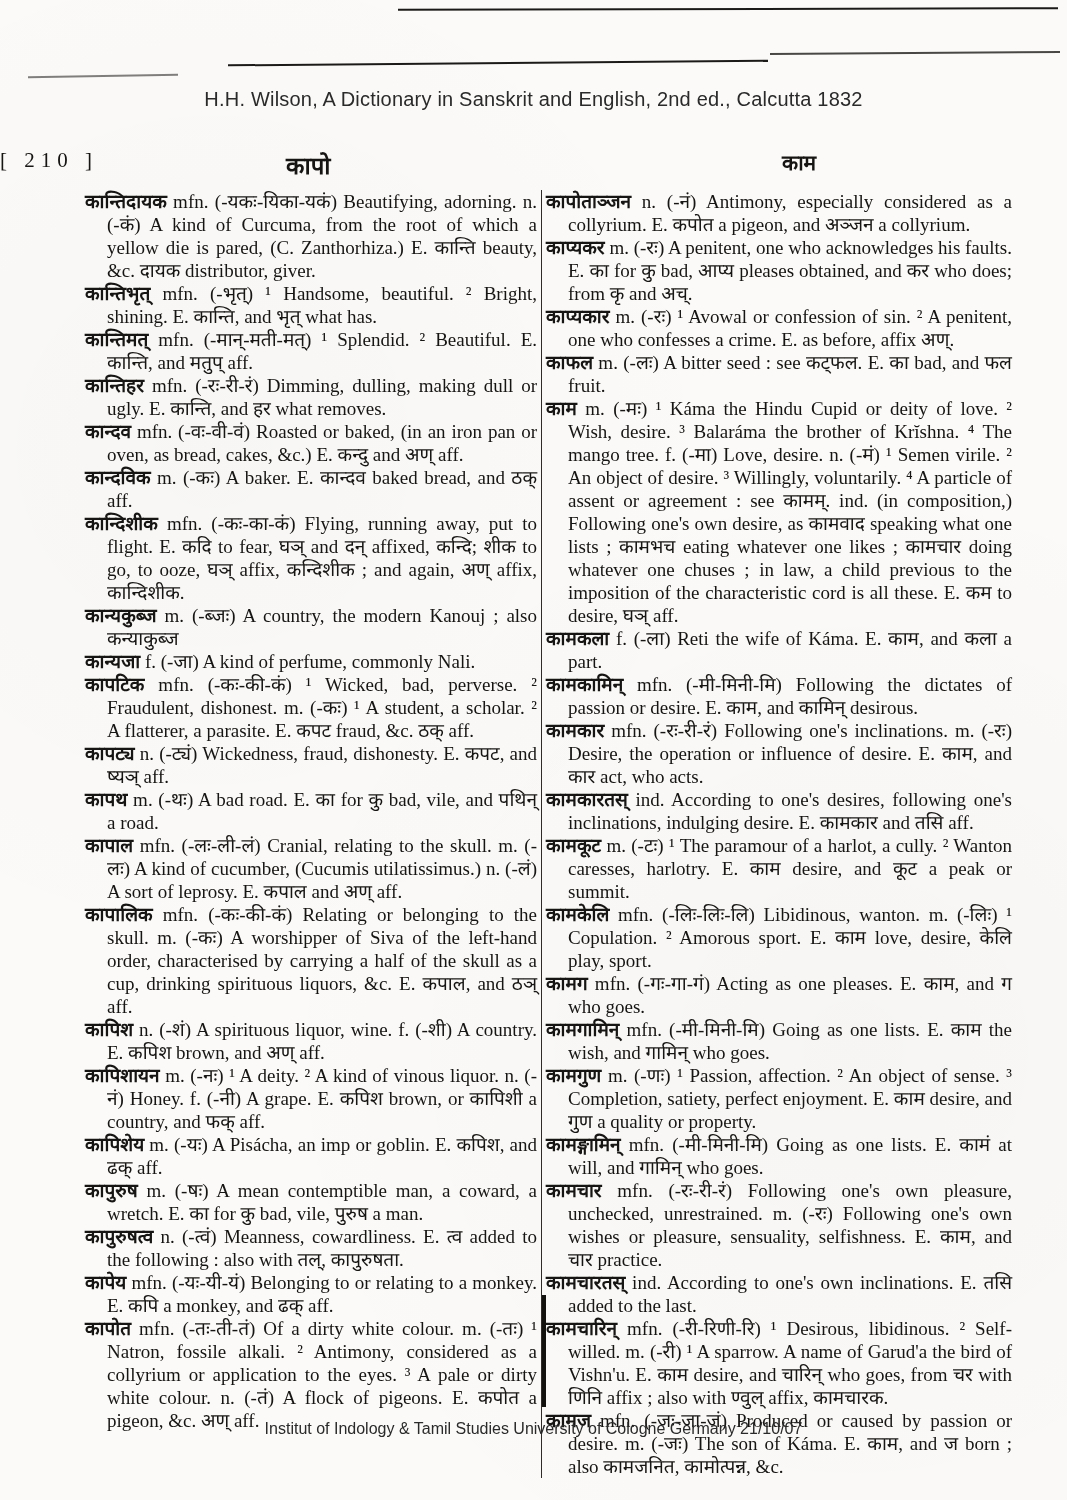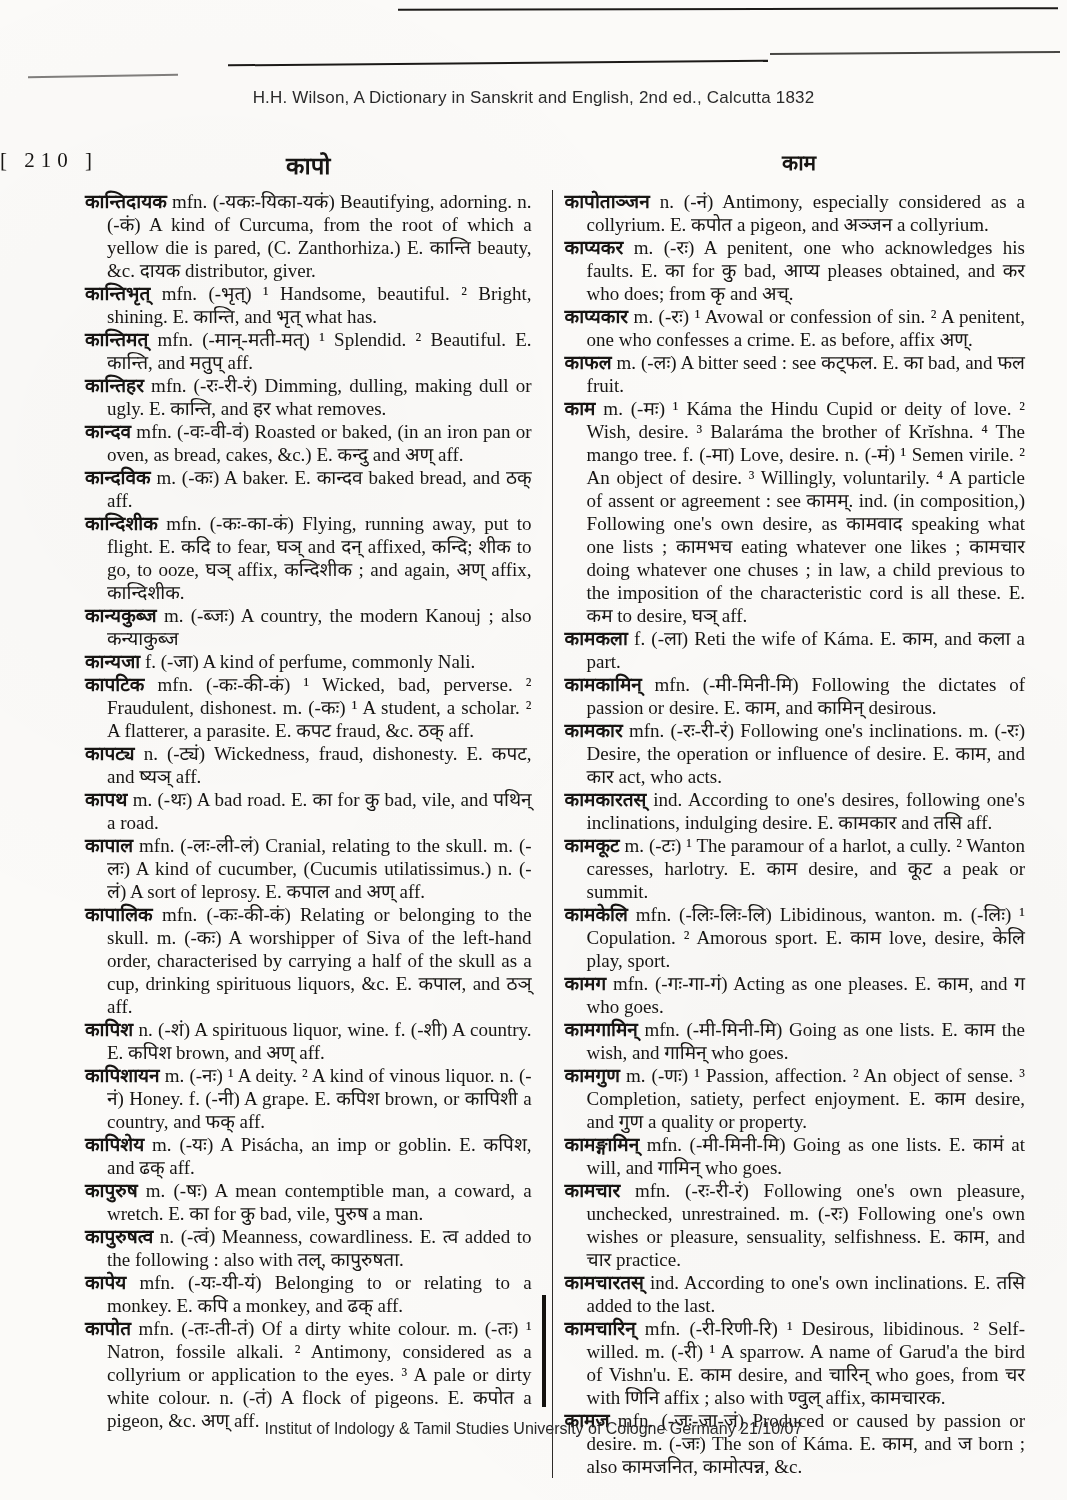--- a/index.html
+++ b/index.html
@@ -13,29 +13,29 @@
   
   .page-noise{position:absolute;inset:0;background:
     radial-gradient(circle at 20% 30%, rgba(0,0,0,0.015), transparent 40%),
     radial-gradient(circle at 80% 70%, rgba(0,0,0,0.02), transparent 45%);
     pointer-events:none;}
   .scan-line{position:absolute;background:#1c1a18;}
   .caption{
     position:absolute;top:88px;left:0;width:100%;
     text-align:center;
     font-family:"Liberation Sans","DejaVu Sans",sans-serif;
-    font-size:17px;color:#2a2a2a;letter-spacing:.2px;
+    font-size:20px;color:#2a2a2a;letter-spacing:.2px;
   }
   .running-head{position:absolute;top:148px;left:0;width:100%;height:34px;}
   .rh-left{position:absolute;left:286px;font-weight:bold;font-size:24px;}
   .rh-page{position:absolute;left:0;width:100%;text-align:left;font-size:21px;letter-spacing:6px;}
   .rh-right{position:absolute;left:782px;font-weight:bold;font-size:21px;}
   .columns{position:absolute;top:190px;left:85px;width:940px;display:flex;}
   .col{width:452px;}
-  .col-right{width:466px;border-left:1.5px solid #2e2b28;padding-left:12px;margin-left:20px;}
+  .col-right{width:466px;border-left:1.5px solid #2e2b28;padding-left:4px;margin-left:4px;}
   .entry{
     margin:0;padding-left:22px;text-indent:-22px;
     font-size:19px;line-height:23px;
     text-align:justify;
   }
   .hw{font-weight:bold;}
   .divider-thick{position:absolute;left:542px;top:1295px;width:4px;height:112px;background:#14120f;}
   .footer{
     position:absolute;top:1420px;left:0;width:100%;text-align:center;
     font-family:"Liberation Sans","DejaVu Sans",sans-serif;

